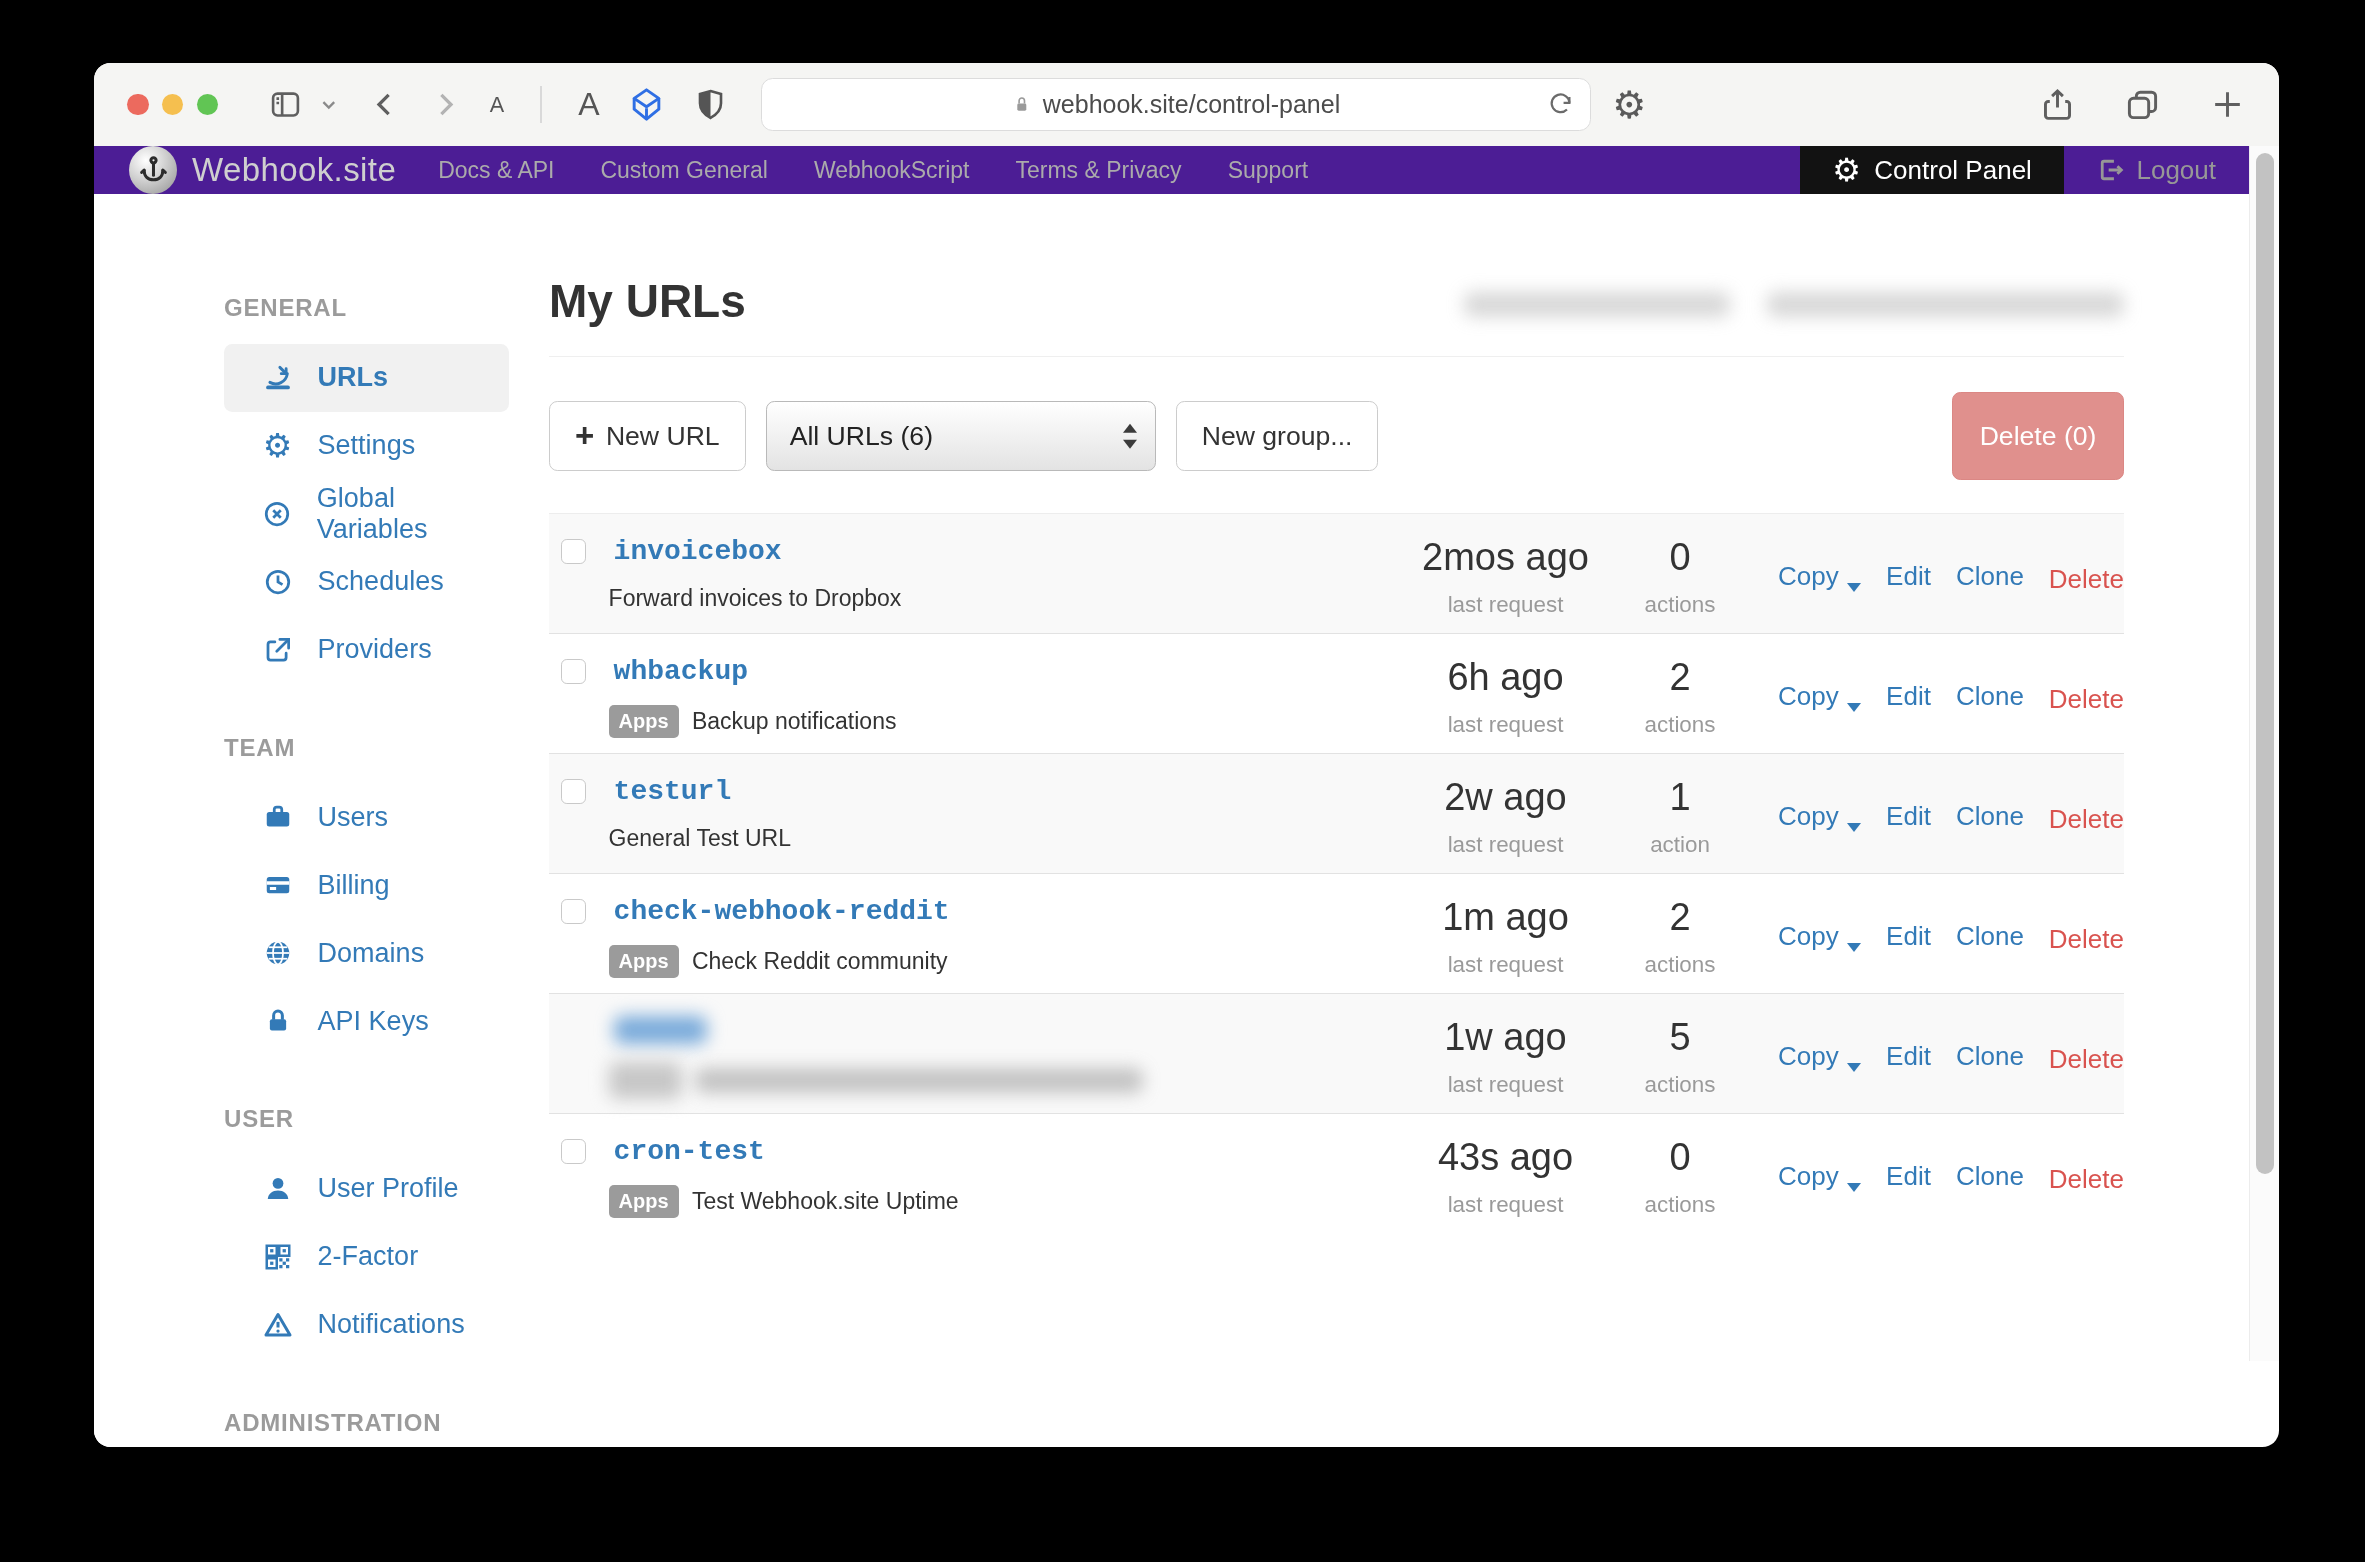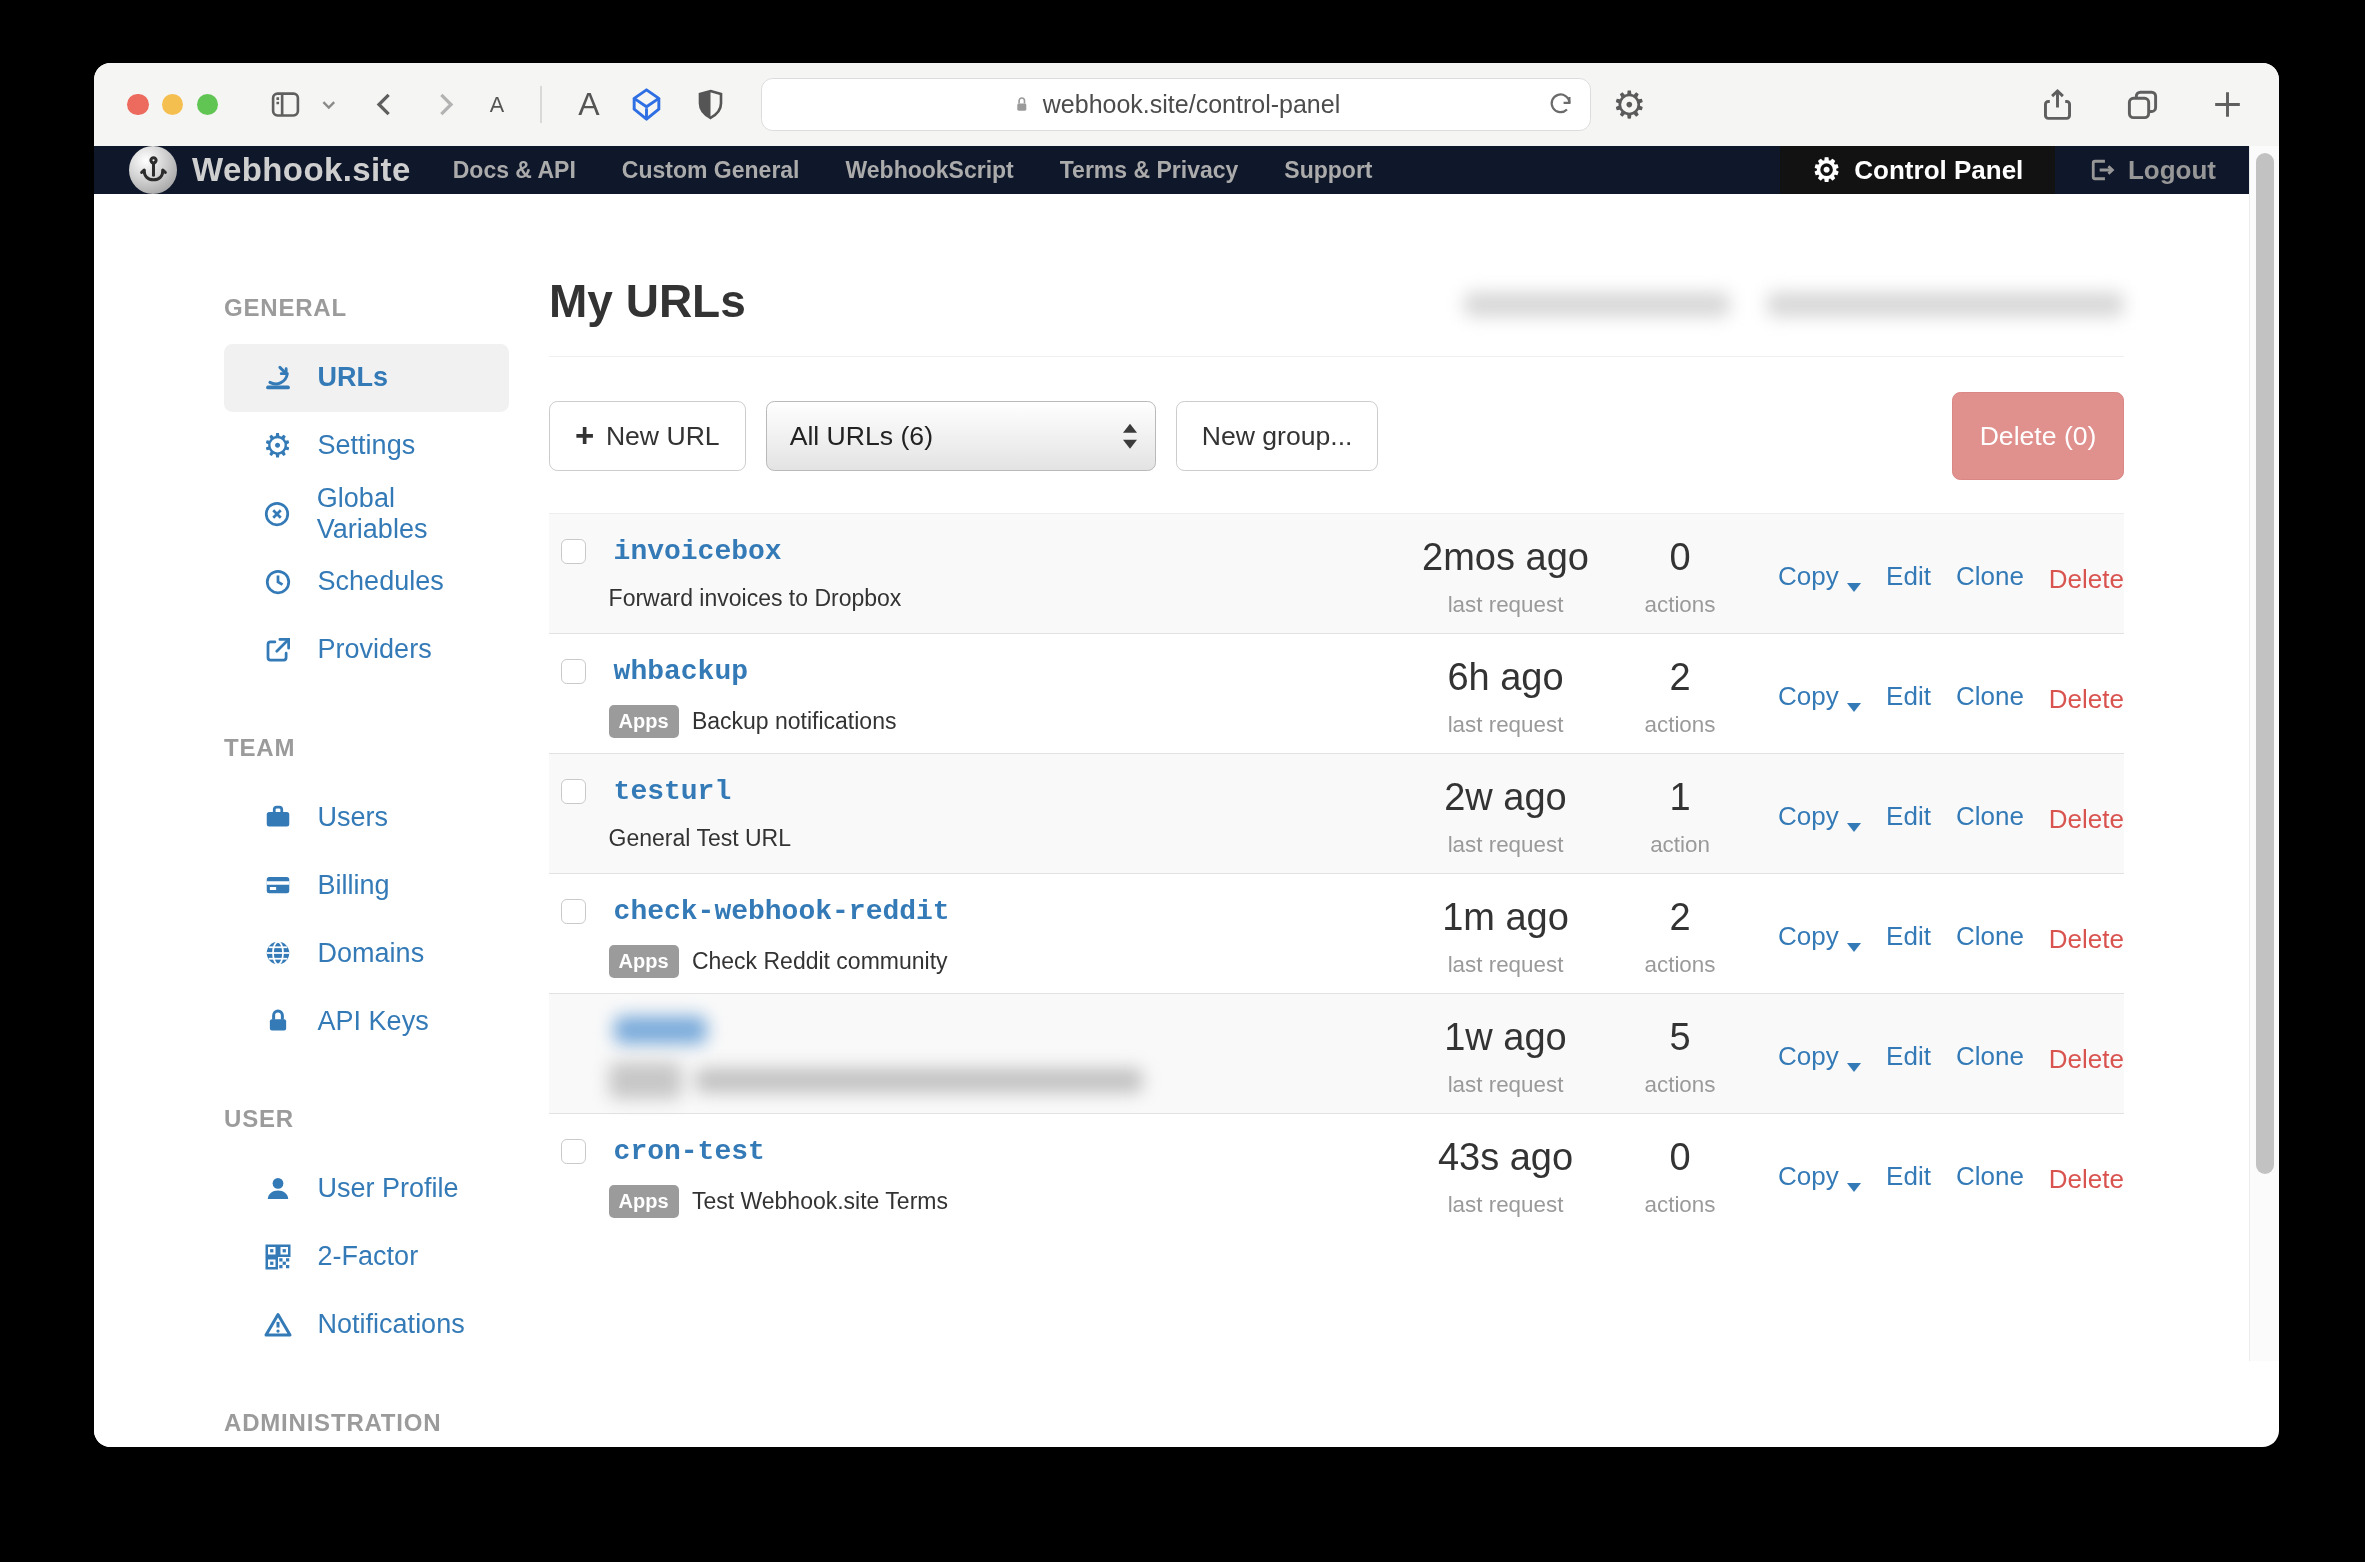--- a/index.html
+++ b/index.html
@@ -23,21 +23,21 @@
   .fontA2 { font-size:32px; color:#555; font-weight:500; }
   .urlbar { flex:1; max-width:830px; height:53px; margin:0 21.6px 0 33px; background:#fff;
             border:1.7px solid #dcdcdc; border-radius:11.6px; display:flex; align-items:center;
             justify-content:center; position:relative; }
   .urltext { font-size:25px; color:#4c4c4c; display:flex; align-items:center; gap:10px; }
   .reload { position:absolute; right:15px; color:#6b6b6b; }
   .gear-glyph { font-size:38px; color:#5a5a5a; line-height:1; }
   .tright { margin-left:auto; display:flex; align-items:center; gap:48px; }
 
   
-  .navbar { height:86px; background:#0f172a; display:flex; align-items:center; padding-left:35px;font-weight:bold; }
+  .navbar { height:86px; background:#4c1d95; display:flex; align-items:center; padding-left:35px; }
   .logo { width:48px; height:48px; border-radius:50%;
           background:radial-gradient(circle at 35% 30%, #ffffff 0%, #cfcfcf 45%, #8f8f8f 100%);
           display:flex; align-items:center; justify-content:center; color:#2c2c2c; }
   .brand { color:#cfcfcf; font-size:33px; margin:0 42px 0 15px; letter-spacing:0.4px; }
   .navlinks { display:flex; gap:46px; }
   .navlink { color:#ababab; font-size:23px; cursor:pointer; }
   .nav-right { margin-left:auto; display:flex; align-items:stretch; height:100%; }
   .cp { background:#121212; color:#fff; display:flex; align-items:center; gap:13.3px;
         padding:0 32px; font-size:26px; }
   .cp .gear-glyph { color:#fff; font-size:32px; }
@@ -568,21 +568,21 @@
             </div>
 
             <div class="row">
               <div class="cell-main">
                 <div class="line1">
                   <span class="checkbox"></span>
                   <a class="rowname">cron-test</a>
                 </div>
                 <div class="line2">
                   <span class="badge">Apps</span>
-                  <span class="desc">Test Webhook.site Terms</span>
+                  <span class="desc">Test Webhook.site Uptime</span>
                 </div>
               </div>
               <div class="cell-stat">
                 <div class="statval">43s ago</div>
                 <div class="statlbl">last request</div>
               </div>
               <div class="cell-stat actions">
                 <div class="statval">0</div>
                 <div class="statlbl">actions</div>
               </div>

